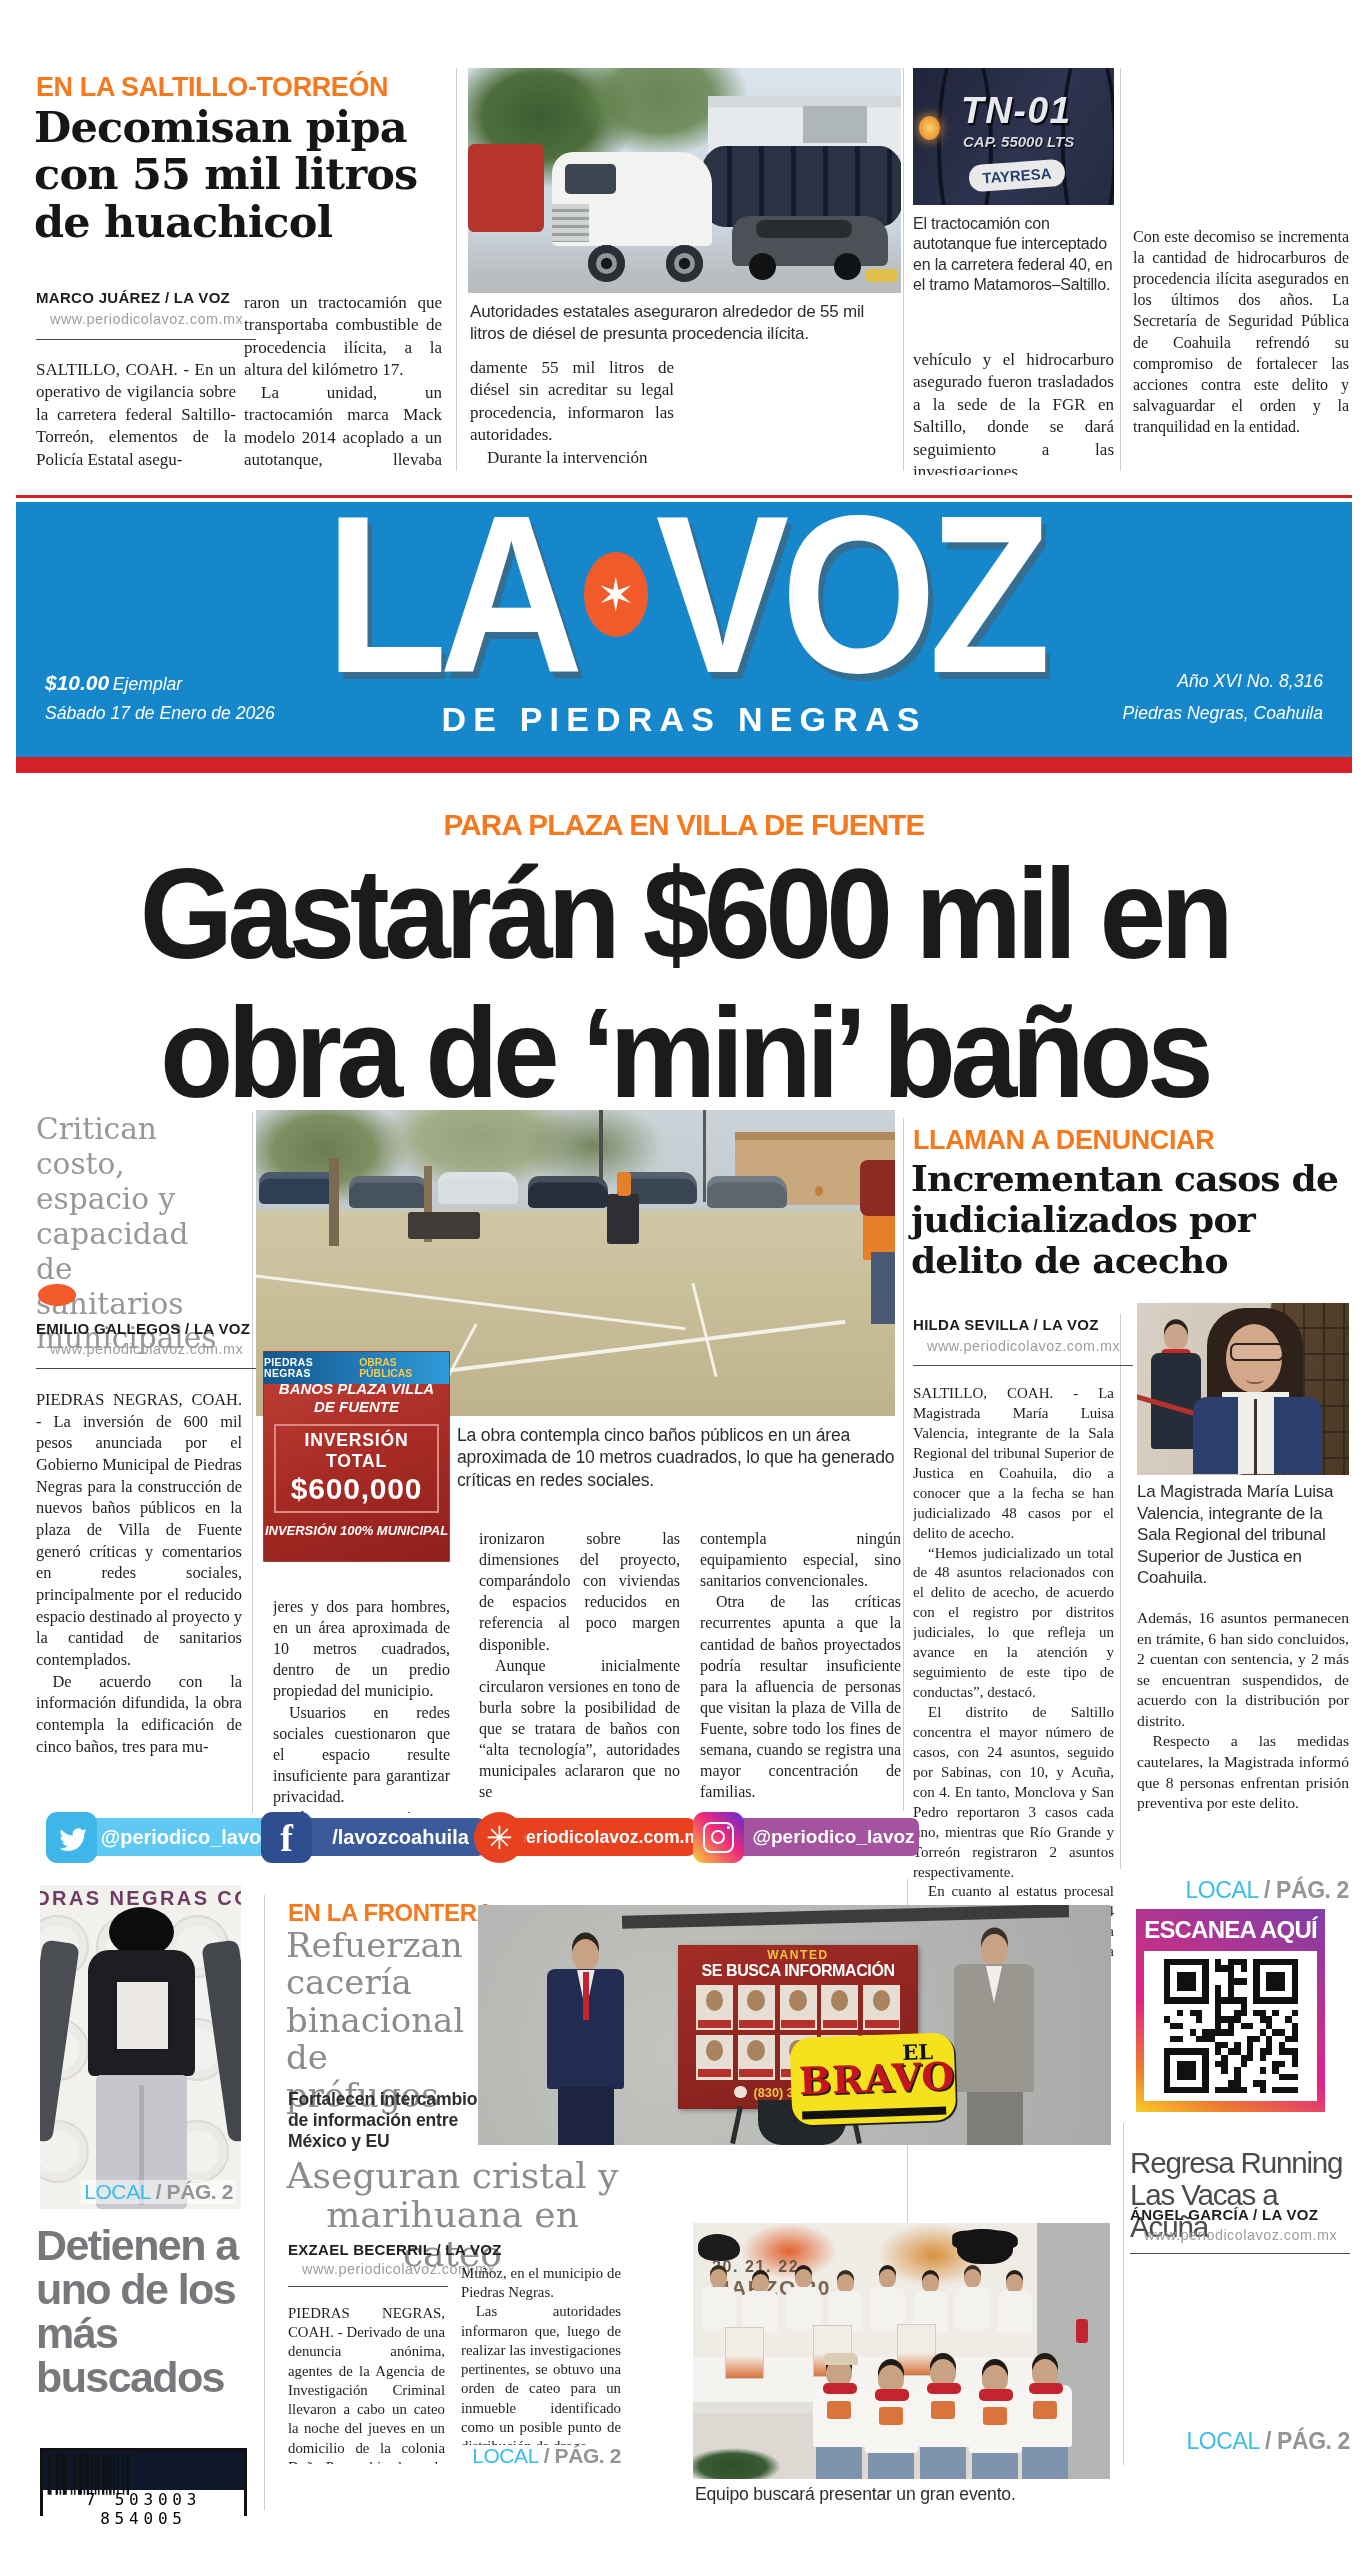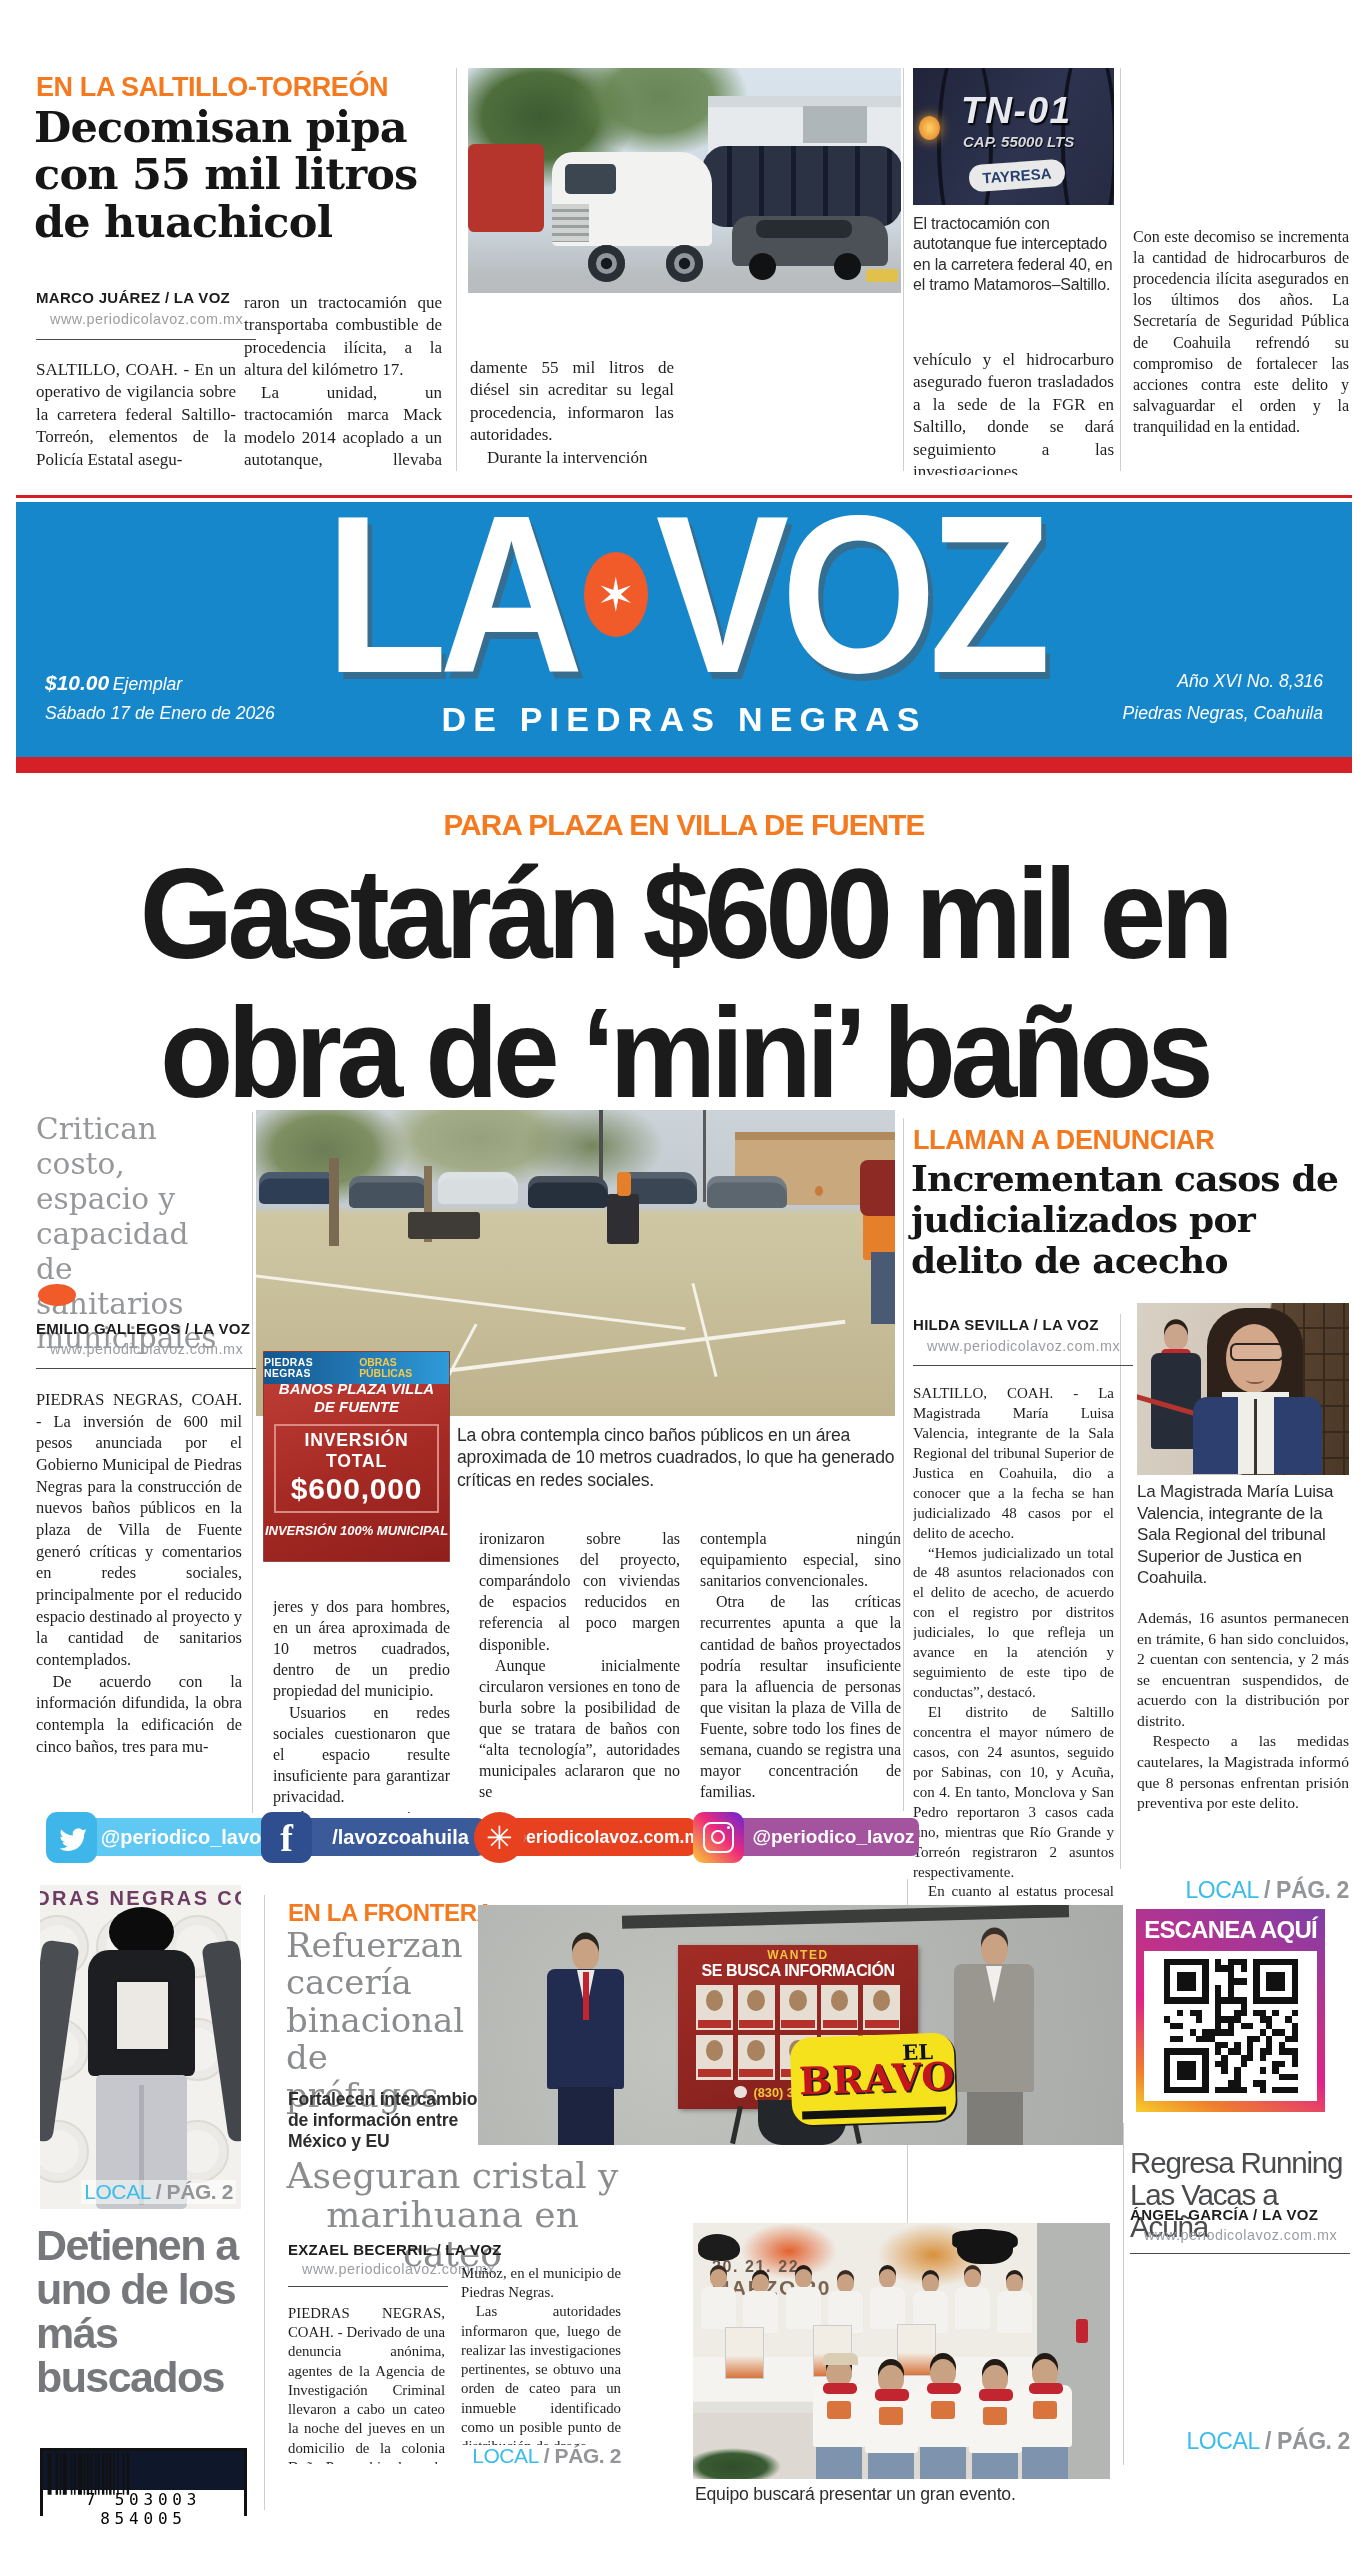--- a/index.html
+++ b/index.html
@@ -58,20 +58,21 @@
     <div class="abs" style="left:97px;top:96px;width:51px;height:30px;background:#3c4650;border-radius:4.8px;"></div>
     <div class="abs" style="left:84px;top:136px;width:37px;height:38px;background:repeating-linear-gradient(#cfd2d0 0 4.8px,#9aa0a0 4.8px 8px);"></div>
     <div class="abs" style="left:120px;top:177px;width:37px;height:37px;background:#15181c;border-radius:50%;box-shadow:inset 0 0 0 8px #2a2f35, inset 0 0 0 12.8px #8f969c;"></div>
     <div class="abs" style="left:198px;top:177px;width:37px;height:37px;background:#15181c;border-radius:50%;box-shadow:inset 0 0 0 8px #2a2f35, inset 0 0 0 12.8px #8f969c;"></div>
     <div class="abs" style="left:264px;top:148px;width:156px;height:50px;background:#4b5157;border-radius:17.6px 22.4px 6.4px 6.4px;"></div>
     <div class="abs" style="left:288px;top:152px;width:96px;height:17.6px;background:#272c31;border-radius:8px;"></div>
     <div class="abs" style="left:281px;top:185px;width:27px;height:27px;background:#101214;border-radius:50%;"></div>
     <div class="abs" style="left:366px;top:185px;width:27px;height:27px;background:#101214;border-radius:50%;"></div>
     <div class="abs" style="left:398px;top:201px;width:32px;height:12.8px;background:#e2c04c;border-radius:3.2px;"></div>
   </div>
+  <div class="abs caption" style="left:470px;top:301px;width:431px;">Autoridades estatales aseguraron alrededor de 55 mil litros de diésel de presunta procedencia ilícita.</div>
   <div class="abs body-text" style="left:470px;top:357px;width:204px;height:116px;">damente 55 mil litros de diésel sin acreditar su legal procedencia, informaron las autoridades.
  Durante la intervención</div>
 
   <div class="photo" style="left:913px;top:68px;width:201px;height:137px;background:linear-gradient(120deg,#20243a,#2e3450 55%,#262b42);">
     <div class="abs" style="left:24px;top:-32px;width:48px;height:208px;border:4.8px solid #10131f;border-radius:50%;background:transparent;"></div>
     <div class="abs" style="left:148px;top:-32px;width:48px;height:208px;border:4.8px solid #10131f;border-radius:50%;background:transparent;"></div>
     <div class="abs" style="left:48px;top:22.4px;font-size:37px;font-weight:700;color:#e8e9ee;font-style:italic;letter-spacing:1.6px;text-shadow:1.6px 1.6px 1.6px #000;">TN-01</div>
     <div class="abs" style="left:50px;top:65px;font-size:15px;font-weight:700;color:#d6d8e0;font-style:italic;text-shadow:0.8px 0.8px 0.8px #000;">CAP. 55000 LTS</div>
     <div class="abs" style="left:56px;top:94px;width:96px;height:27px;background:#e9e9ea;border-radius:12.8px;color:#27406e;font-weight:700;font-size:15px;display:flex;align-items:center;justify-content:center;transform:rotate(-4deg);">TAYRESA</div>
     <div class="abs" style="left:6.4px;top:48px;width:21px;height:24px;background:radial-gradient(#ffd166,#e07c1f);border-radius:50%;box-shadow:0 0 11.2px #e8a23c;"></div>
@@ -415,21 +416,21 @@
         <rect x="96" y="0" width="2" height="52" fill="#111"></rect>
         <rect x="101" y="0" width="3" height="52" fill="#111"></rect>
       </svg>
     <div style="text-align:center;font-family:'DejaVu Sans Mono',monospace;font-size:16px;letter-spacing:4.8px;margin-top:-4.8px;background:#fff;">7 503003 854005</div>
   </div>
 
   <div class="abs kicker" style="left:288px;top:1899px;font-size:24px;">EN LA FRONTERA</div>
   <div class="abs grayserif" style="left:286px;top:1927px;width:200px;font-size:34px;line-height:1.1;color:#8a8c8e;">Refuerzan cacería binacional de prófugos</div>
   <div class="abs" style="left:288px;top:2089px;width:208px;font-weight:700;font-size:17.6px;line-height:1.2;color:#2d2d2d;letter-spacing:-0.2px;">Fortalecen intercambio de información entre México y EU</div>
 
-  <div class="photo" style="left:478px;top:1905px;width:633px;height:240px;background:radial-gradient(circle at 30% 60%,#c2c4c0,#b2b4b1 60%,#a8aaa7);padding-left:12px;">
+  <div class="photo" style="left:478px;top:1905px;width:633px;height:240px;background:radial-gradient(circle at 30% 60%,#c2c4c0,#b2b4b1 60%,#a8aaa7);">
     <div class="abs" style="left:144px;top:4.8px;width:447px;height:12.8px;background:#3a3d3a;transform:rotate(-1.5deg);"></div>
     <div class="abs fig-head" style="left:94px;top:34px;width:27px;height:32px;background:#c9a183;box-shadow:0 -6.4px 0 #2c2620;"></div>
     <div class="abs fig-torso" style="left:69px;top:64px;width:77px;height:120px;background:#222c50;"></div>
     <div class="abs" style="left:99px;top:65px;width:17.6px;height:42px;background:#ecebe7;clip-path:polygon(0 0,100% 0,50% 100%);"></div>
     <div class="abs" style="left:105px;top:67px;width:6.4px;height:48px;background:#c22430;"></div>
     <div class="abs" style="left:80px;top:182px;width:56px;height:58px;background:#1c2440;"></div>
     <div class="abs fig-head" style="left:503px;top:29px;width:27px;height:32px;background:#c9a183;box-shadow:0 -6.4px 0 #39302a;"></div>
     <div class="abs fig-torso" style="left:476px;top:59px;width:80px;height:128px;background:#9a9791;"></div>
     <div class="abs" style="left:508px;top:61px;width:16px;height:37px;background:#f0efeb;clip-path:polygon(0 0,100% 0,50% 100%);"></div>
     <div class="abs" style="left:489px;top:187px;width:56px;height:53px;background:#7f7d78;"></div>

